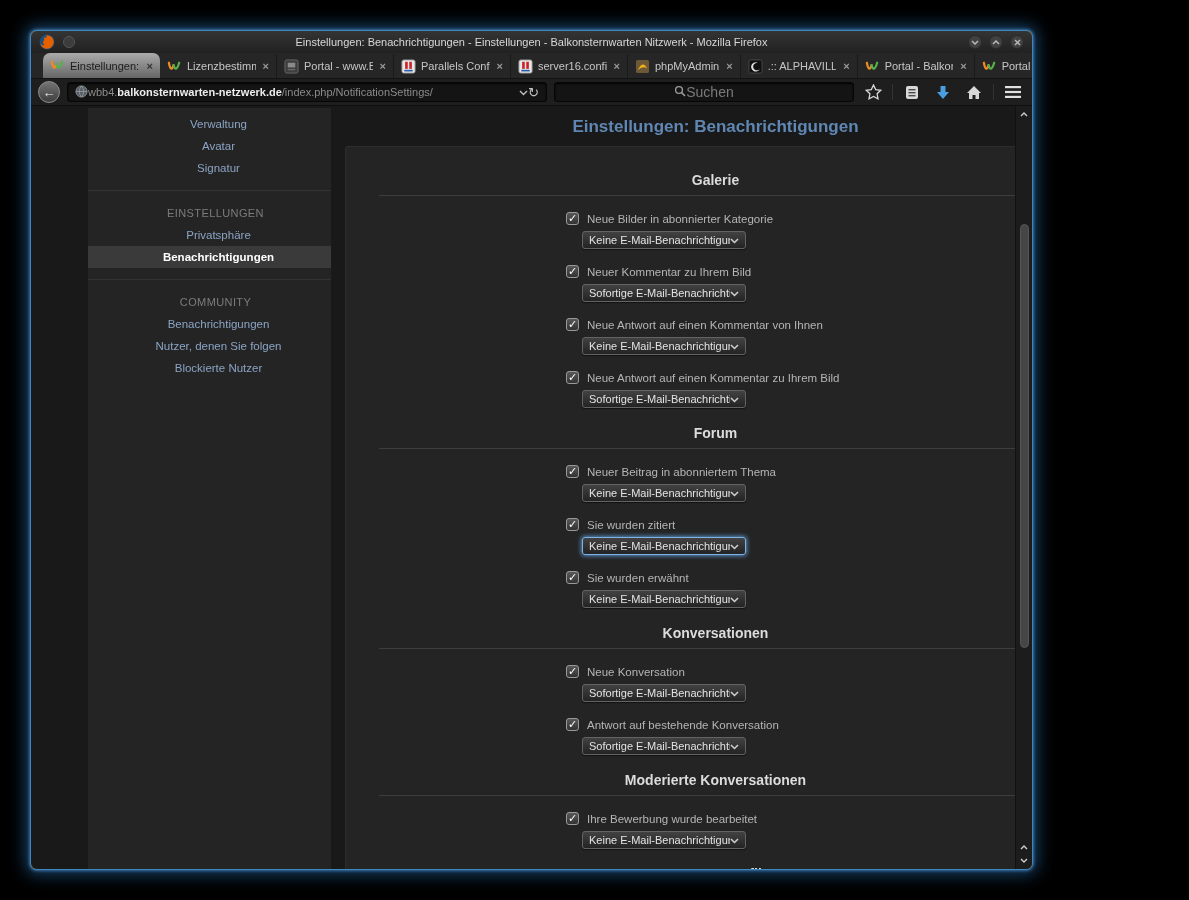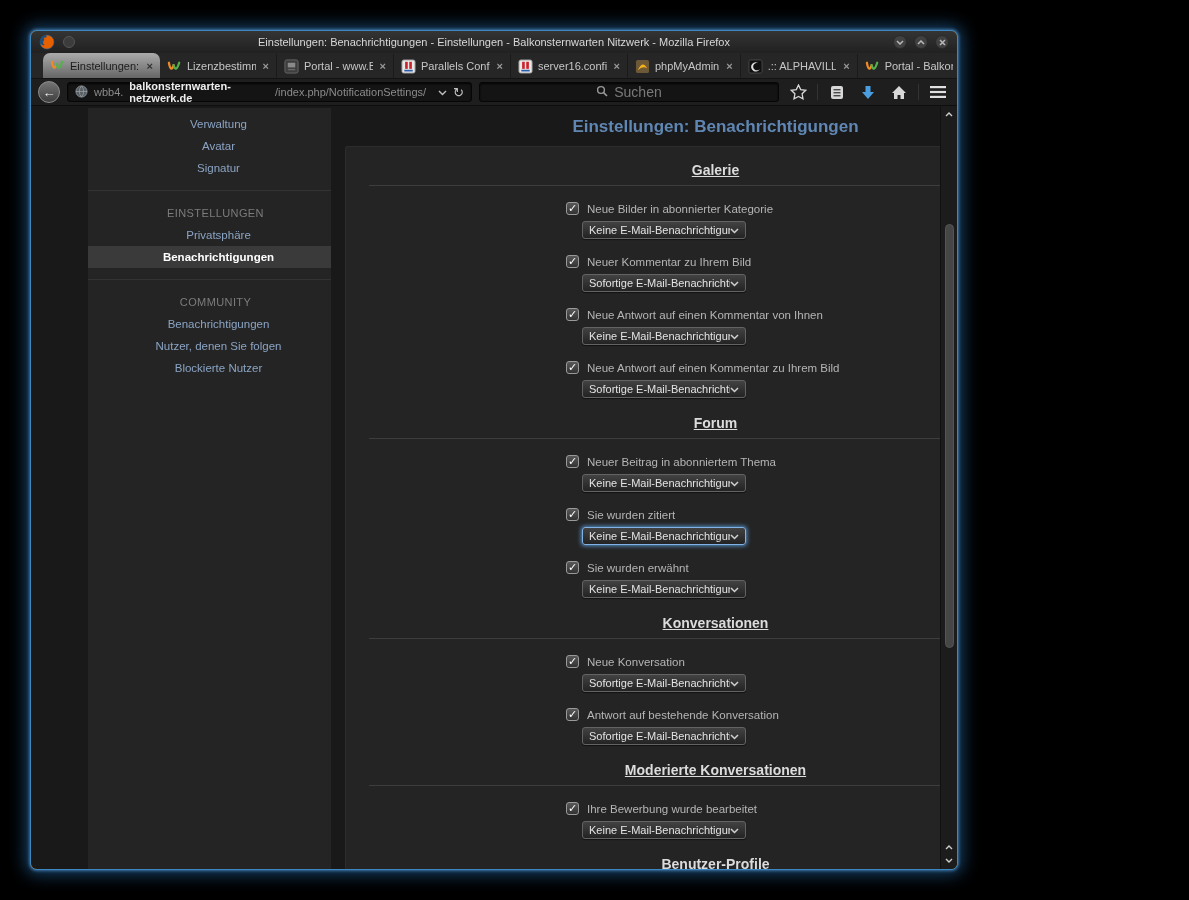--- a/index.html
+++ b/index.html
@@ -1,20 +1,20 @@
 <!DOCTYPE html>
 <html><head>
 <meta charset="utf-8">
 <style>
   html,body{margin:0;padding:0;width:1189px;height:900px;background:#000;overflow:hidden;
     font-family:"Liberation Sans","DejaVu Sans",sans-serif;}
   *{box-sizing:border-box;}
 
   
-  .window{position:absolute;left:30px;top:30px;width:928px;height:840px;background:#a16207;
+  .window{position:absolute;left:30px;top:30px;width:1003px;height:840px;background:#a16207;
     border:1px solid #3c87bf;border-radius:7px;overflow:hidden;
     box-shadow:0 0 16px 5px rgba(38,112,175,.55),0 0 3px 1px rgba(110,175,235,.65);}
 
   
   .titlebar{position:absolute;top:0;left:0;right:0;height:22px;
     background:linear-gradient(#343434,#212121);display:flex;align-items:center;padding:0 8px;}
   .title-text{position:absolute;left:120px;right:120px;text-align:center;font-size:11px;color:#d8d8d8;
     white-space:nowrap;overflow:hidden;}
   .ff-icon{width:16px;height:16px;flex:none;}
   .badge-btn{width:12px;height:12px;margin-left:8px;border-radius:50%;background:#3c3c3c;
@@ -37,21 +37,21 @@
   .newtab-btn{width:30px;height:24px;display:flex;align-items:center;justify-content:center;
     color:#45b649;font-size:17px;font-weight:bold;}
 
   
   .navbar{position:absolute;top:48px;left:0;right:0;height:27px;background:#1e1e1e;
     border-bottom:1px solid #0e0e0e;display:flex;align-items:center;padding:0 7px;gap:7px;}
   .back-btn{width:22px;height:22px;border-radius:50%;background:linear-gradient(#747474,#3e3e3e);
     border:1px solid #8d8d8d;color:#f0f0f0;display:flex;align-items:center;justify-content:center;
     font-size:13px;flex:none;}
   .field{height:20px;background:#141414;border:1px solid #060606;border-radius:3px;
-    box-shadow:inset 0 1px 2px rgba(0,0,0,.85);display:flex;align-items:center;padding:8px 7px;gap:6px;}
+    box-shadow:inset 0 1px 2px rgba(0,0,0,.85);display:flex;align-items:center;padding:8px 7px;}
   .urlbar{flex:1;font-size:11px;}
   .url-pre,.url-path{color:#8b8b8b;}
   .url-domain{color:#ededed;font-weight:bold;}
   .urlbar .spacer{flex:1;}
   .urlbar .reload{color:#c0c0c0;font-size:13px;line-height:1;}
   .searchbar{width:300px;font-size:14px;color:#7a7a7a;justify-content:center;}
   .nav-icon{width:24px;height:22px;display:flex;align-items:center;justify-content:center;flex:none;}
   .nav-sep{width:1px;height:16px;background:#333;flex:none;}
 
   
@@ -67,22 +67,22 @@
     letter-spacing:.4px;}
   .side-divider{border-top:1px solid #333;margin:11px 0;}
 
   
   .main{position:absolute;left:314px;top:0;width:741px;}
   .page-title{margin:11px 0 0 0;font-size:17px;font-weight:bold;color:#6087b3;}
   .content-box{margin-top:9px;background:#242424;border:1px solid #2c2c2c;border-radius:2px;
     padding:10px 20px 80px 20px;min-height:760px;}
   .section{margin-top:15px;}
   .section:first-child{margin-top:2px;}
-  .section-title{margin:3px;padding:2px 0 7px 0;font-size:14px;font-weight:bold;color:#dcdcdc;
-    border-bottom:1px solid #3d3d3d;text-decoration:underline;}
+  .section-title{margin:13px;padding:2px 0 7px 0;font-size:14px;font-weight:bold;color:#dcdcdc;
+    border-bottom:1px solid #3d3d3d;}
   .rows{margin-left:200px;}
   .row{margin-top:16px;}
   .check-line{display:flex;align-items:center;gap:8px;}
   .checkbox{width:13px;height:13px;border-radius:3px;background:linear-gradient(#585858,#333);
     border:1px solid #9a9a9a;display:flex;align-items:center;justify-content:center;
     color:#fff;font-size:11px;font-weight:bold;line-height:1;flex:none;}
   .row-label{font-size:11.5px;color:#b5b5b5;}
   .select{margin:6px 0 0 16px;width:164px;height:18px;background:linear-gradient(#424242,#232323);
     border:1px solid #636363;border-radius:3px;display:flex;align-items:center;padding:0 6px;
     font-size:11px;color:#e3e3e3;box-shadow:0 1px 1px rgba(0,0,0,.5);}

